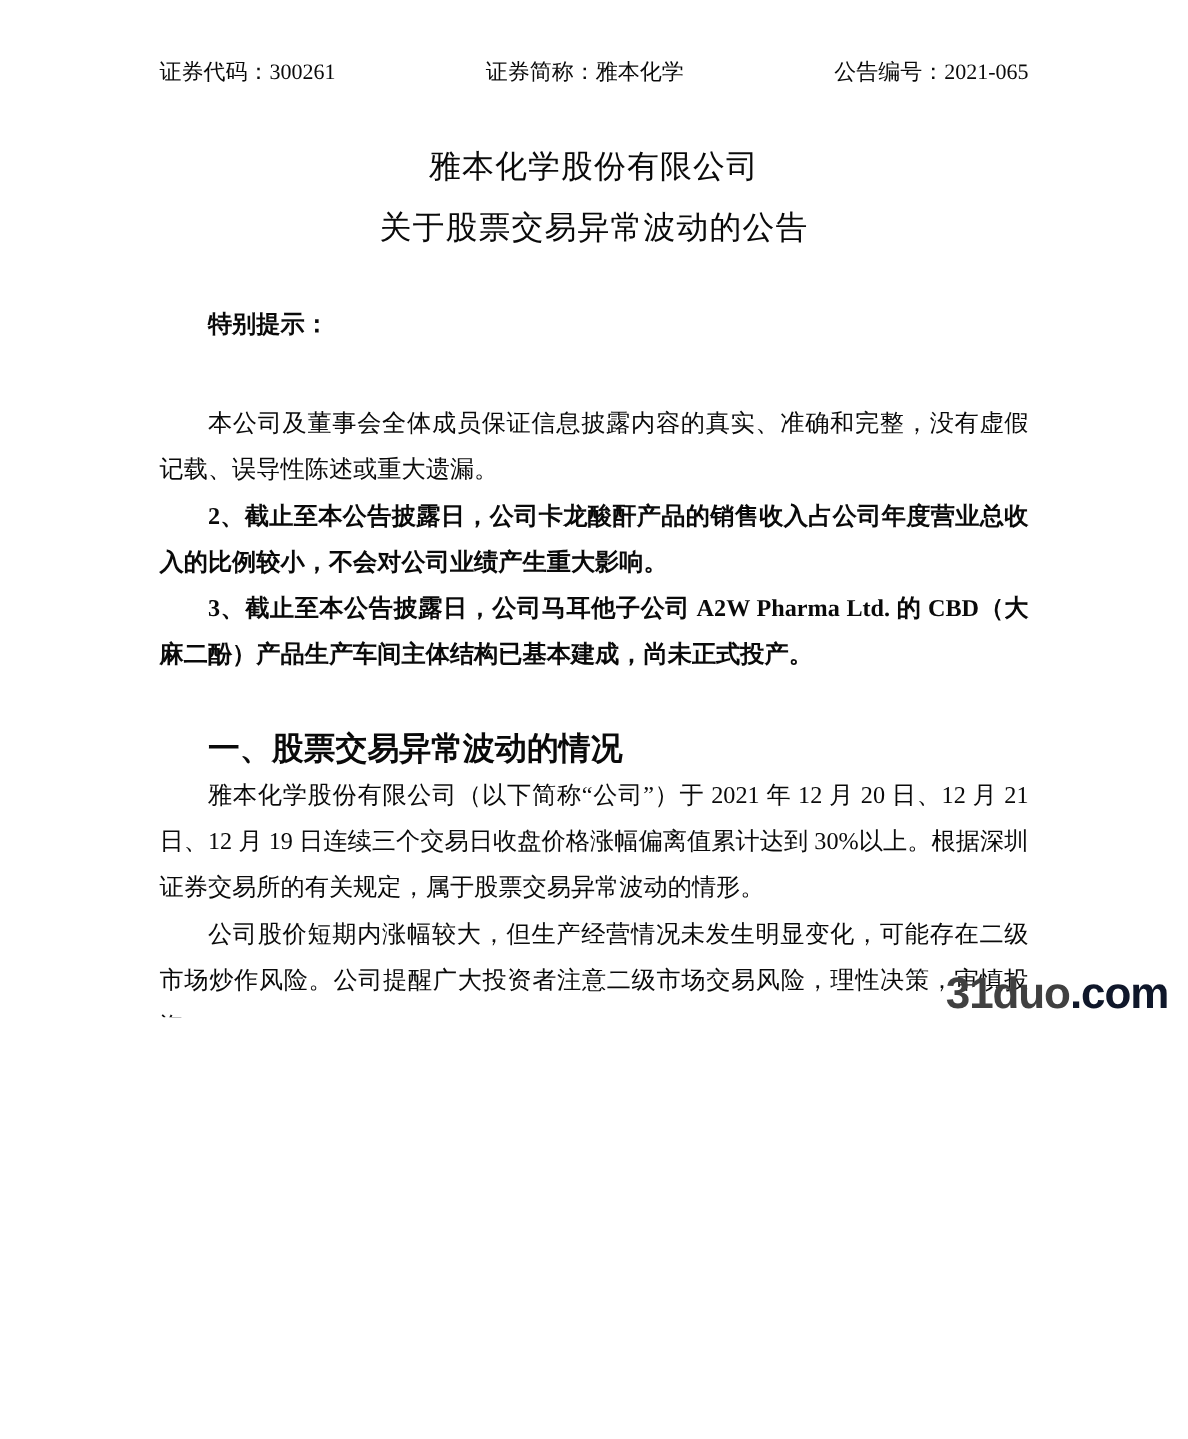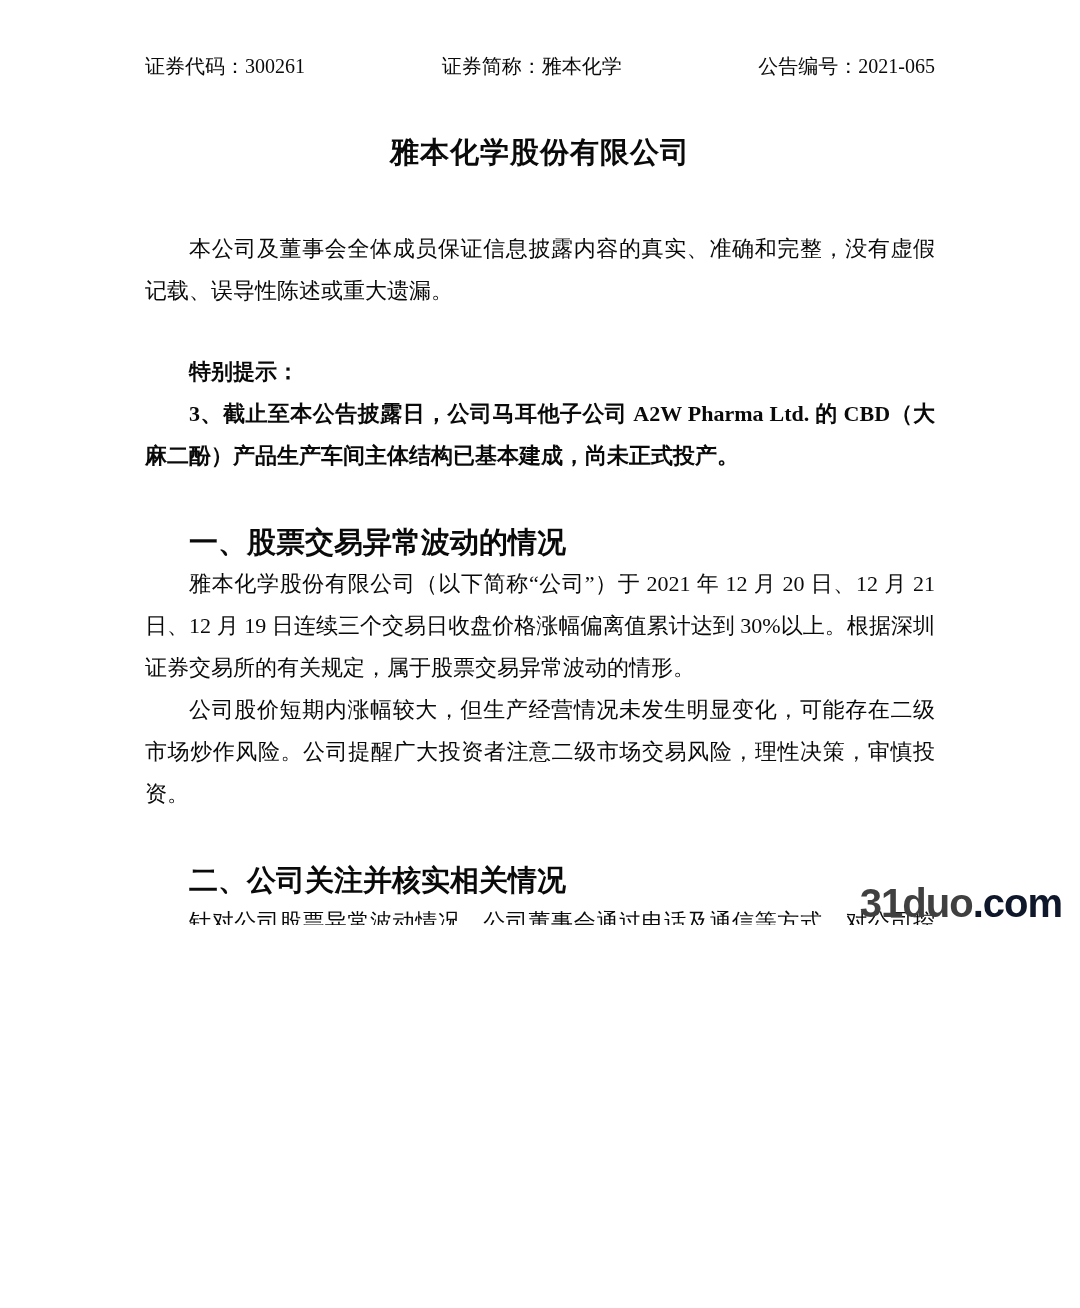--- a/index.html
+++ b/index.html
@@ -23,21 +23,21 @@
     font-size: 20px;
     line-height: 28px;
     white-space: nowrap;
   }
   .title {
     margin: 0;
     text-align: center;
     font-size: 29px;
     line-height: 55px;
     height: 55px;
-    font-weight: 700;
+    font-weight: 400;
     letter-spacing: 1px;
   }
   .title-first { margin-top: 45px; }
   .para {
     margin: 0;
     font-size: 22px;
     line-height: 42px;
     text-align: justify;
     text-indent: 44px;
   }
@@ -70,24 +70,26 @@
 <div class="page">
   <div class="inner">
 
     <div class="header-row">
       <span>证券代码：300261</span>
       <span>证券简称：雅本化学</span>
       <span>公告编号：2021-065</span>
     </div>
 
     <h1 class="title title-first">雅本化学股份有限公司</h1>
+    <h1 class="title">关于股票交易异常波动的公告</h1>
+
+    <p class="para bold notice-heading">特别提示：</p>
 
     <p class="para statement">本公司及董事会全体成员保证信息披露内容的真实、准确和完整，没有虚假记载、误导性陈述或重大遗漏。</p>
-
-    <p class="para bold notice-heading">特别提示：</p>
+    <p class="para bold">2、截止至本公告披露日，公司卡龙酸酐产品的销售收入占公司年度营业总收入的比例较小，不会对公司业绩产生重大影响。</p>
     <p class="para bold">3、截止至本公告披露日，公司马耳他子公司 A2W Pharma Ltd. 的 CBD（大麻二酚）产品生产车间主体结构已基本建成，尚未正式投产。</p>
 
     <h2 class="section-heading">一、股票交易异常波动的情况</h2>
     <p class="para">雅本化学股份有限公司（以下简称“公司”）于 2021 年 12 月 20 日、12 月 21 日、12 月 19 日连续三个交易日收盘价格涨幅偏离值累计达到 30%以上。根据深圳证券交易所的有关规定，属于股票交易异常波动的情形。</p>
     <p class="para">公司股价短期内涨幅较大，但生产经营情况未发生明显变化，可能存在二级市场炒作风险。公司提醒广大投资者注意二级市场交易风险，理性决策，审慎投资。</p>
 
     <h2 class="section-heading">二、公司关注并核实相关情况</h2>
     <p class="para fill-last-line">针对公司股票异常波动情况，公司董事会通过电话及通信等方式，对公司控股</p>
 
   </div>

